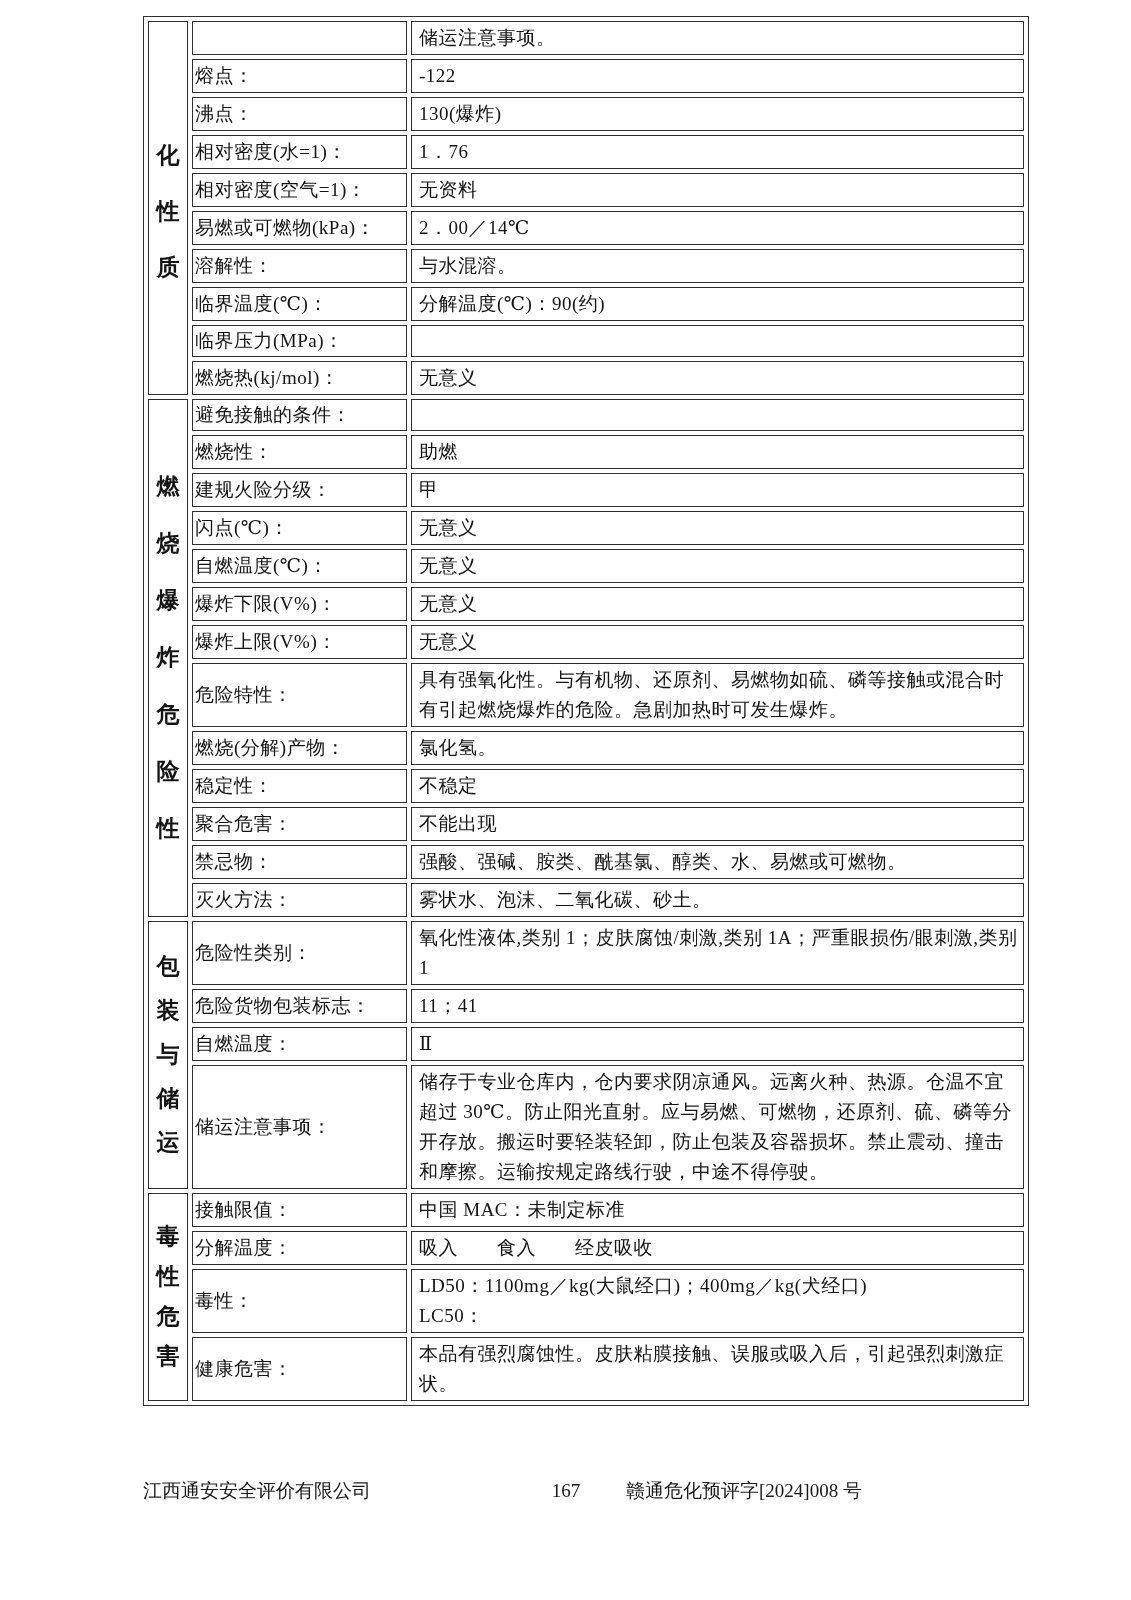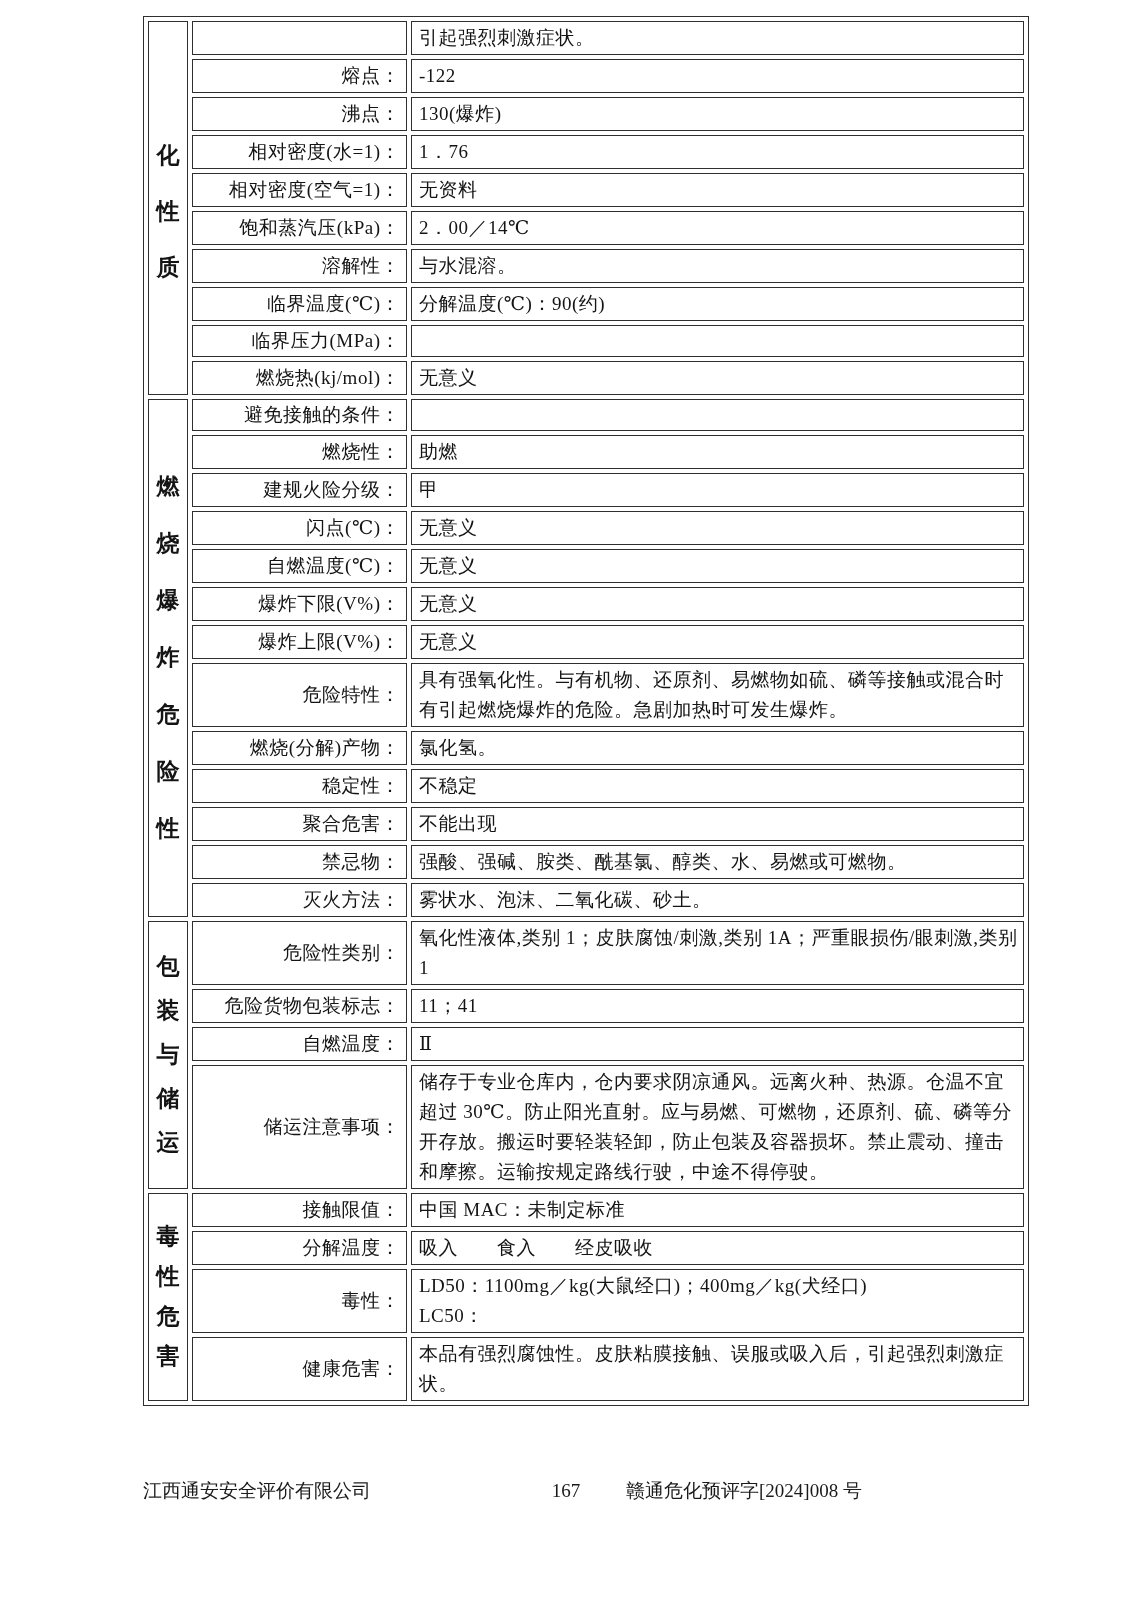--- a/index.html
+++ b/index.html
@@ -33,21 +33,21 @@
   .vlabel {
     display: flex; flex-direction: column; align-items: center;
     height: 100%; font-weight: bold; font-size: 23px; line-height: 24px;
   }
   .sec-0 .vlabel { justify-content: flex-start; padding-top: 8px; gap: 32px; }
   .sec-1 .vlabel { justify-content: center; gap: 33px; }
   .sec-2 .vlabel { justify-content: center; gap: 20px; }
   .sec-3 .vlabel { justify-content: center; gap: 16px; }
 
   td.label-cell {
-    width: 215px; text-align: right;
+    width: 215px; 
     padding: 1px 6px 1px 2px; height: 30px; line-height: 28px;
     letter-spacing: 0.5px;
   }
   td.value-cell {
     text-align: left; padding: 1px 4px 1px 7px; height: 30px;
     line-height: 30px; white-space: pre-line; letter-spacing: 0.5px;
   }
 
   
   .doc-footer {
@@ -69,40 +69,40 @@
     <tbody>
         <tr>
           <td class="section-cell sec-0" rowspan="10">
             <div class="vlabel">
               <span>化</span>
               <span>性</span>
               <span>质</span>
             </div>
           </td>
           <td class="label-cell"></td>
-          <td class="value-cell">引起强烈刺激症状。</td>
+          <td class="value-cell">储运注意事项。</td>
         </tr>
         <tr>
           <td class="label-cell">熔点：</td>
           <td class="value-cell">-122</td>
         </tr>
         <tr>
           <td class="label-cell">沸点：</td>
           <td class="value-cell">130(爆炸)</td>
         </tr>
         <tr>
           <td class="label-cell">相对密度(水=1)：</td>
           <td class="value-cell">1．76</td>
         </tr>
         <tr>
           <td class="label-cell">相对密度(空气=1)：</td>
           <td class="value-cell">无资料</td>
         </tr>
         <tr>
-          <td class="label-cell">饱和蒸汽压(kPa)：</td>
+          <td class="label-cell">易燃或可燃物(kPa)：</td>
           <td class="value-cell">2．00／14℃</td>
         </tr>
         <tr>
           <td class="label-cell">溶解性：</td>
           <td class="value-cell">与水混溶。</td>
         </tr>
         <tr>
           <td class="label-cell">临界温度(℃)：</td>
           <td class="value-cell">分解温度(℃)：90(约)</td>
         </tr>

